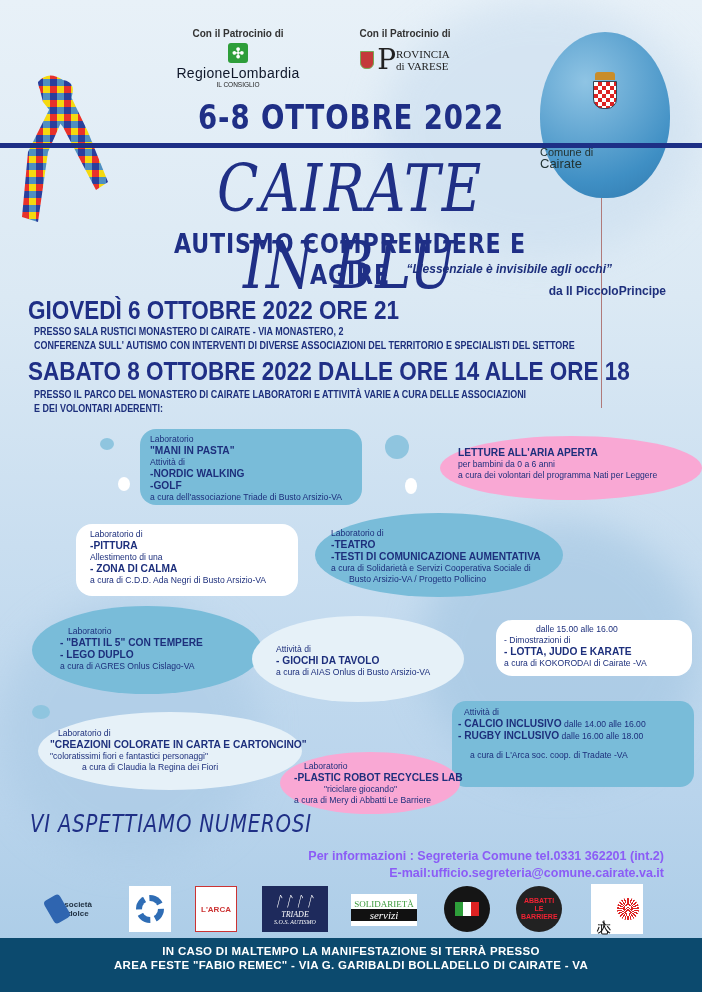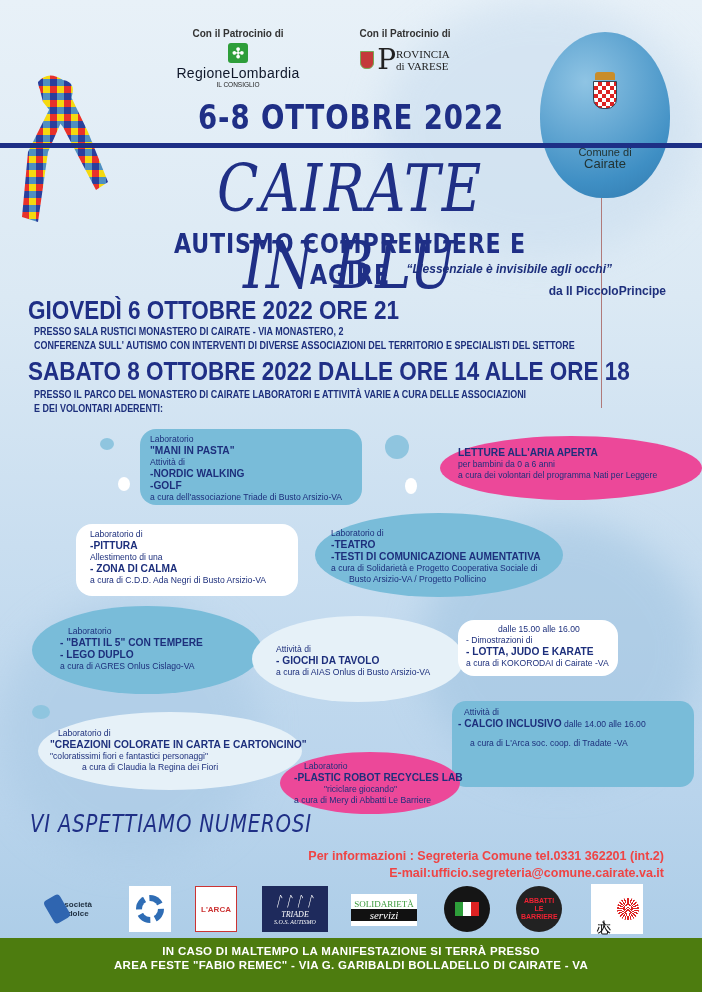--- a/index.html
+++ b/index.html
@@ -19,27 +19,27 @@
   .quote { position:absolute; right:90px; top:262px; color:#1d2f7c; font-size:12px; font-weight:bold; font-style:italic; }
   .quote-src { position:absolute; right:36px; top:284px; color:#1d2f7c; font-size:12px; font-weight:bold; }
   .h-event { position:absolute; left:28px; color:#1f2f86; font-weight:bold; font-size:25px; transform-origin:left; transform:scaleX(.9); white-space:nowrap; }
   .small-caps { position:absolute; left:34px; color:#1d2f7c; font-weight:bold; font-size:10.2px; white-space:nowrap; transform-origin:left; transform:scaleX(.88); }
   .box { position:absolute; color:#1d2f7c; font-size:8.6px; line-height:11px; box-sizing:border-box; }
   .box b { font-size:10.2px; font-weight:bold; color:#1d2f7c; }
   .box .ln { white-space:nowrap; }
   .blue-rect { background:#79bcd9; border-radius:16px; }
   .white-rect { background:#ffffff; border-radius:16px; }
   .blue-oval { background:#79bcd9; border-radius:50%; }
-  .white-oval { background:#ec4899; border-radius:50%; }
+  .white-oval { background:#f9a8d4; border-radius:50%; }
   .pale-oval { background:#e6f1f8; border-radius:50%; }
   .dot { position:absolute; border-radius:50%; }
   .signoff { position:absolute; left:30px; top:810px; color:#1f2f86; font-family:"DejaVu Sans", sans-serif; font-size:24px; letter-spacing:1px; transform:scaleX(.82); transform-origin:left; font-style:italic; }
-  .info { position:absolute; right:38px; color:#ef4444; font-weight:bold; font-size:12.5px; white-space:nowrap; }
+  .info { position:absolute; right:38px; color:#8b5cf6; font-weight:bold; font-size:12.5px; white-space:nowrap; }
   .logo { position:absolute; top:886px; height:46px; display:flex; align-items:center; justify-content:center; box-sizing:border-box; font-size:8px; text-align:center; }
-  .footer { position:absolute; left:0; top:938px; width:702px; height:54px; background:#4d7c0f; color:#fff; text-align:center; font-weight:bold; font-size:11.5px; line-height:14px; padding-top:6px; box-sizing:border-box; letter-spacing:.3px; }
+  .footer { position:absolute; left:0; top:938px; width:702px; height:54px; background:#0c4a6e; color:#fff; text-align:center; font-weight:bold; font-size:11.5px; line-height:14px; padding-top:6px; box-sizing:border-box; letter-spacing:.3px; }
 </style>
 </head>
 <body>
 
 <div class="bgwash" style="left:380px;top:0;width:320px;height:260px;background:#c8dcee;"></div>
 <div class="bgwash" style="left:420px;top:520px;width:280px;height:260px;background:#9fc3e0;"></div>
 <div class="bgwash" style="left:0;top:600px;width:260px;height:260px;background:#a9c9e4;"></div>
 
 <div class="abs" style="left:168px;top:28px;width:140px;text-align:center;">
   <div class="patron-label">Con il Patrocinio di</div>
@@ -71,21 +71,21 @@
   </defs>
   <path d="M30 10 Q40 -2 55 8 L80 60 L100 110 L88 118 L55 55 L35 30 Z" fill="url(#puz)"></path>
   <path d="M55 8 Q70 10 62 30 L40 80 L30 150 L14 145 L20 80 L45 30 Q30 20 30 10 Z" fill="url(#puz)"></path>
 </svg>
 
 <div class="abs" style="left:540px;top:32px;width:130px;height:166px;border-radius:50% 50% 48% 48%;background:radial-gradient(circle at 35% 30%,#8fc4e4,#3f8fc4 70%,#2f78ad);">
   <div style="position:absolute;left:48px;top:40px;width:34px;height:40px;">
     <div style="width:20px;height:8px;margin:0 auto;background:#c98d2a;border-radius:3px 3px 0 0;"></div>
     <div style="width:22px;height:26px;margin:1px auto;background:repeating-conic-gradient(#d22 0 25%,#fff 0 50%) 0 0/8px 8px;border:1px solid #345;border-radius:0 0 10px 10px;"></div>
   </div>
-  <div style="position:absolute;left:0;width:130px;top:115px;text-align:center;color:#233;font-size:11px;line-height:11px;">
+  <div style="position:absolute;left:0;width:130px;top:115px;color:#233;font-size:11px;line-height:11px;">
     <div>Comune di</div>
     <div style="font-size:13px;">Cairate</div>
   </div>
 </div>
 <div class="abs" style="left:601px;top:198px;width:1px;height:210px;background:#b07a7a;"></div>
 
 <div class="title-date">6-8 OTTOBRE 2022</div>
 <div class="hline"></div>
 <div class="title-main">CAIRATE IN BLU</div>
 <div class="subtitle">AUTISMO COMPRENDERE E AGIRE</div>
@@ -126,54 +126,55 @@
   <div class="ln"><b> -PITTURA</b></div>
   <div class="ln">Allestimento di una</div>
   <div class="ln"><b> - ZONA DI CALMA</b></div>
   <div class="ln">a cura di C.D.D. Ada Negri di Busto Arsizio-VA</div>
 </div>
 
 <div class="box blue-oval" style="left:315px;top:513px;width:248px;height:84px;padding:15px 0 0 16px;">
   <div class="ln">Laboratorio  di</div>
   <div class="ln"><b>-TEATRO</b></div>
   <div class="ln"><b>-TESTI DI COMUNICAZIONE AUMENTATIVA</b></div>
-  <div class="ln">a cura di Solidarietà e Progetto Cooperativa Sociale di</div>
+  <div class="ln">a cura di Solidarietà e Servizi Cooperativa Sociale di</div>
   <div class="ln" style="padding-left:18px;">Busto Arsizio-VA / Progetto Pollicino</div>
 </div>
 
 <div class="box blue-oval" style="left:32px;top:606px;width:230px;height:88px;padding:20px 0 0 28px;">
   <div class="ln" style="padding-left:8px;">Laboratorio</div>
   <div class="ln"><b>- "BATTI IL 5" CON TEMPERE</b></div>
   <div class="ln"><b> -  LEGO DUPLO</b></div>
   <div class="ln">a cura di AGRES Onlus Cislago-VA</div>
 </div>
 
 <div class="box pale-oval" style="left:252px;top:616px;width:212px;height:86px;padding:28px 0 0 24px;">
   <div class="ln">Attività  di</div>
   <div class="ln"><b>- GIOCHI DA TAVOLO</b></div>
   <div class="ln"> a cura di AIAS Onlus di Busto Arsizio-VA</div>
 </div>
 
-<div class="box white-rect" style="left:458px;top:620px;width:160px;height:56px;padding:4px 0 0 8px;">
+<div class="box white-rect" style="left:496px;top:620px;width:196px;height:56px;padding:4px 0 0 8px;">
   <div class="ln" style="padding-left:32px;">dalle 15.00 alle 16.00</div>
   <div class="ln">- Dimostrazioni di</div>
   <div class="ln"><b>- LOTTA, JUDO E KARATE</b></div>
   <div class="ln">a cura di KOKORODAI di Cairate -VA</div>
 </div>
 
 <div class="box pale-oval" style="left:38px;top:712px;width:264px;height:78px;padding:16px 0 0 20px;">
   <div class="ln">Laboratorio di</div>
   <div class="ln" style="margin-left:-8px;"><b>"CREAZIONI COLORATE IN CARTA E CARTONCINO"</b></div>
   <div class="ln" style="margin-left:-8px;">"coloratissimi fiori e  fantastici personaggi"</div>
   <div class="ln" style="padding-left:24px;">a cura di Claudia la Regina dei Fiori</div>
 </div>
 
 <div class="box blue-rect" style="left:452px;top:701px;width:242px;height:86px;padding:6px 0 0 6px;border-radius:14px;">
   <div class="ln" style="padding-left:6px;">Attività  di</div>
   <div class="ln"><b>- CALCIO INCLUSIVO</b><span> dalle 14.00 alle 16.00</span></div>
+  <div class="ln"><b>- RUGBY INCLUSIVO</b><span> dalle 16.00 alle 18.00</span></div>
   <div style="height:8px;"></div>
   <div class="ln" style="padding-left:12px;">a cura di L'Arca  soc. coop. di Tradate -VA</div>
 </div>
 
 <div class="box white-oval" style="left:280px;top:752px;width:180px;height:62px;padding:9px 0 0 14px;">
   <div class="ln" style="padding-left:10px;">Laboratorio</div>
   <div class="ln"><b>-PLASTIC ROBOT RECYCLES LAB</b></div>
   <div class="ln" style="padding-left:30px;">"riciclare giocando"</div>
   <div class="ln">a cura di Mery di Abbatti Le Barriere</div>
 </div>

